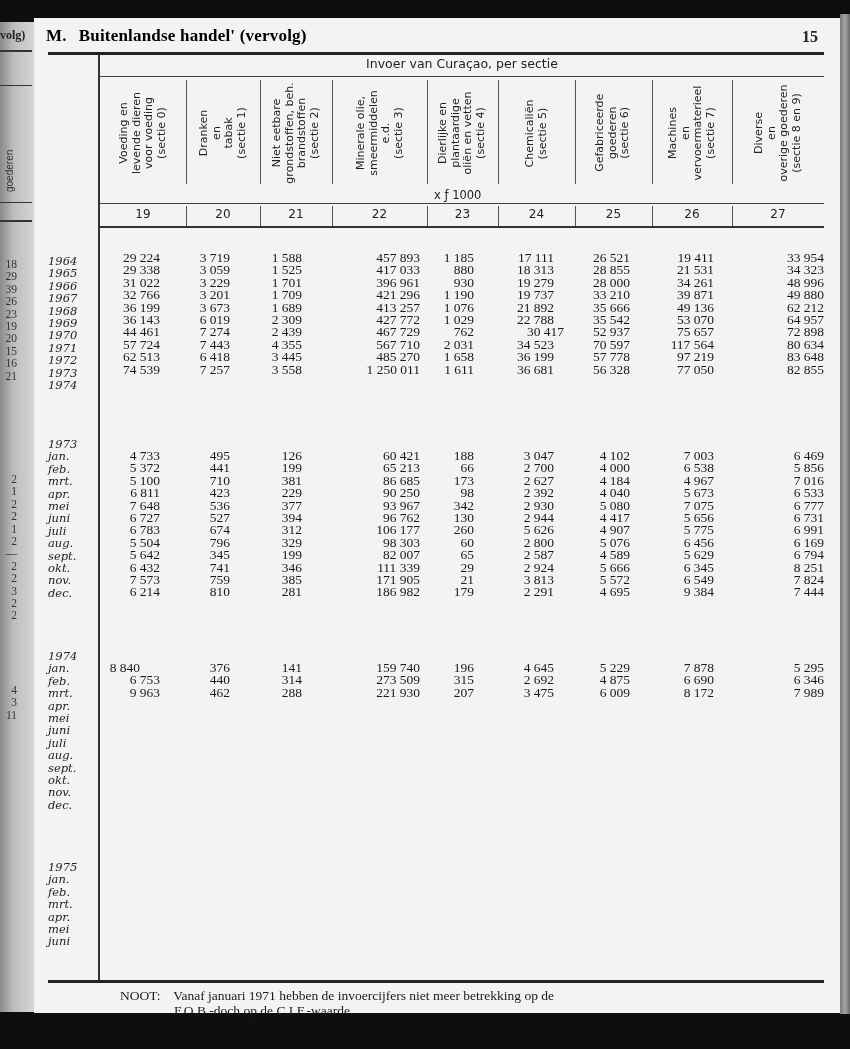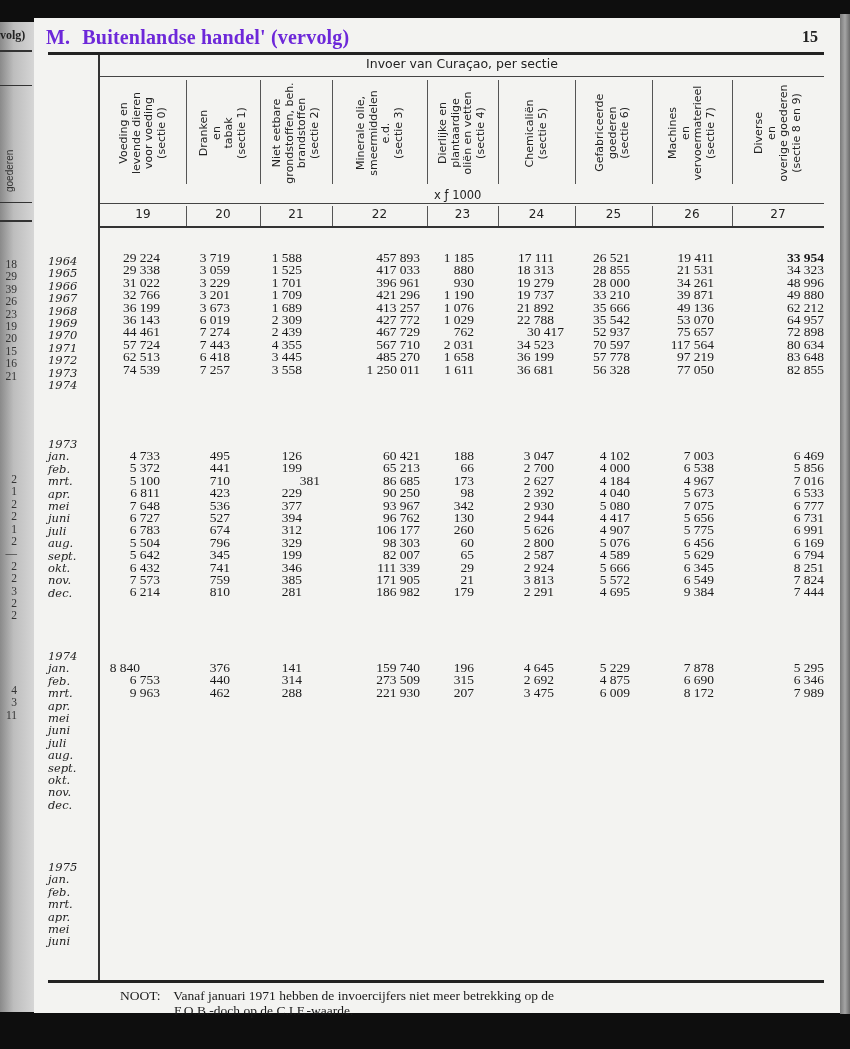--- a/index.html
+++ b/index.html
@@ -17,21 +17,21 @@
   .left-page .lp-vert { position:absolute; left:4px; top:90px; transform:rotate(-90deg); transform-origin:left top; font-size:10px; font-family:"Liberation Sans", sans-serif; color:#333; white-space:nowrap; }
   .left-page .lp-nums { position:absolute; left:3px; font-size:11.5px; line-height:12.4px; font-family:"Liberation Serif", serif; color:#333; text-align:right; width:14px; }
   .page {
     position:absolute; left:34px; top:18px; width:806px; height:995px;
     background:#f3f3f1;
   }
   .spine {
     position:absolute; right:0; top:14px; width:10px; height:1000px;
     background:linear-gradient(to right,#7a7a7a,#a5a5a5,#6a6a6a);
   }
-  .title { position:absolute; left:12px; top:8px; font-family:"Liberation Serif", serif; font-weight:bold; font-size:20px; color:#6d28d9; letter-spacing:0.2px; }
+  .title { position:absolute; left:12px; top:8px; font-family:"Liberation Serif", serif; font-weight:bold; font-size:17px; color:#000000; letter-spacing:0.2px; }
   .title .sec { margin-right:12px; }
   .pageno { position:absolute; right:22px; top:10px; font-family:"Liberation Serif", serif; font-weight:bold; font-size:16px; color:#222; }
   .rule-top { position:absolute; left:14px; right:16px; top:34px; height:3px; background:#222; }
   .rule-bottom { position:absolute; left:14px; right:16px; top:962px; height:3px; background:#222; }
   .stub-border { position:absolute; left:64px; top:37px; width:2px; height:925px; background:#333; }
   .group-head { position:absolute; left:66px; right:16px; top:38px; height:20px; text-align:center; font-family:"DejaVu Sans", sans-serif; font-size:12.5px; color:#222; }
   .group-rule { position:absolute; left:66px; right:16px; top:58px; height:1px; background:#444; }
   .colhead {
     position:absolute; top:60px; height:110px;
     display:flex; align-items:center; justify-content:center;
@@ -183,21 +183,21 @@
   <div class="block" id="block-annual" style="top:234px">
       <div class="row">
         <span class="cell" style="right: 664px;">29 224</span>
         <span class="cell" style="right: 594px;">3 719</span>
         <span class="cell" style="right: 522px;">1 588</span>
         <span class="cell" style="right: 404px;">457 893</span>
         <span class="cell" style="right: 350px;">1 185</span>
         <span class="cell" style="right: 270px;">17 111</span>
         <span class="cell" style="right: 194px;">26 521</span>
         <span class="cell" style="right: 110px;">19 411</span>
-        <span class="cell" style="right: 0px; font-weight: bold;">33 954</span>
+        <span class="cell" style="right: 0px;">33 954</span>
       </div>
       <div class="row">
         <span class="cell" style="right: 664px;">29 338</span>
         <span class="cell" style="right: 594px;">3 059</span>
         <span class="cell" style="right: 522px;">1 525</span>
         <span class="cell" style="right: 404px;">417 033</span>
         <span class="cell" style="right: 350px;">880</span>
         <span class="cell" style="right: 270px;">18 313</span>
         <span class="cell" style="right: 194px;">28 855</span>
         <span class="cell" style="right: 110px;">21 531</span>
@@ -327,21 +327,21 @@
         <span class="cell" style="right: 404px;">65 213</span>
         <span class="cell" style="right: 350px;">66</span>
         <span class="cell" style="right: 270px;">2 700</span>
         <span class="cell" style="right: 194px;">4 000</span>
         <span class="cell" style="right: 110px;">6 538</span>
         <span class="cell" style="right: 0px;">5 856</span>
       </div>
       <div class="row">
         <span class="cell" style="right: 664px;">5 100</span>
         <span class="cell" style="right: 594px;">710</span>
-        <span class="cell" style="right: 504px; margin-left: 28px;">381</span>
+        <span class="cell" style="right: 522px; margin-left: 28px;">381</span>
         <span class="cell" style="right: 404px;">86 685</span>
         <span class="cell" style="right: 350px;">173</span>
         <span class="cell" style="right: 270px;">2 627</span>
         <span class="cell" style="right: 194px;">4 184</span>
         <span class="cell" style="right: 110px;">4 967</span>
         <span class="cell" style="right: 0px;">7 016</span>
       </div>
       <div class="row">
         <span class="cell" style="right: 664px;">6 811</span>
         <span class="cell" style="right: 594px;">423</span>

